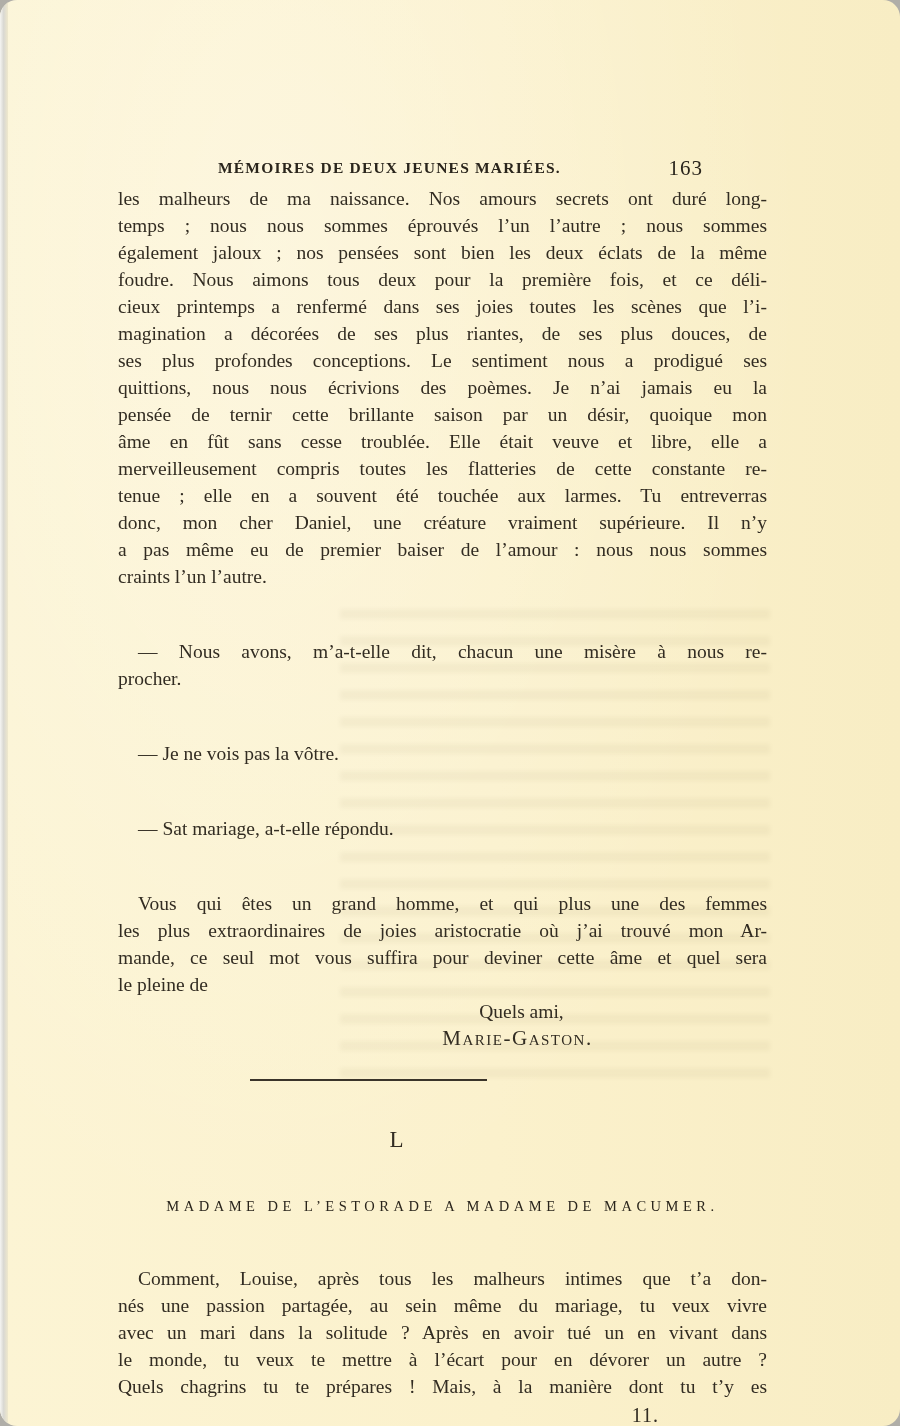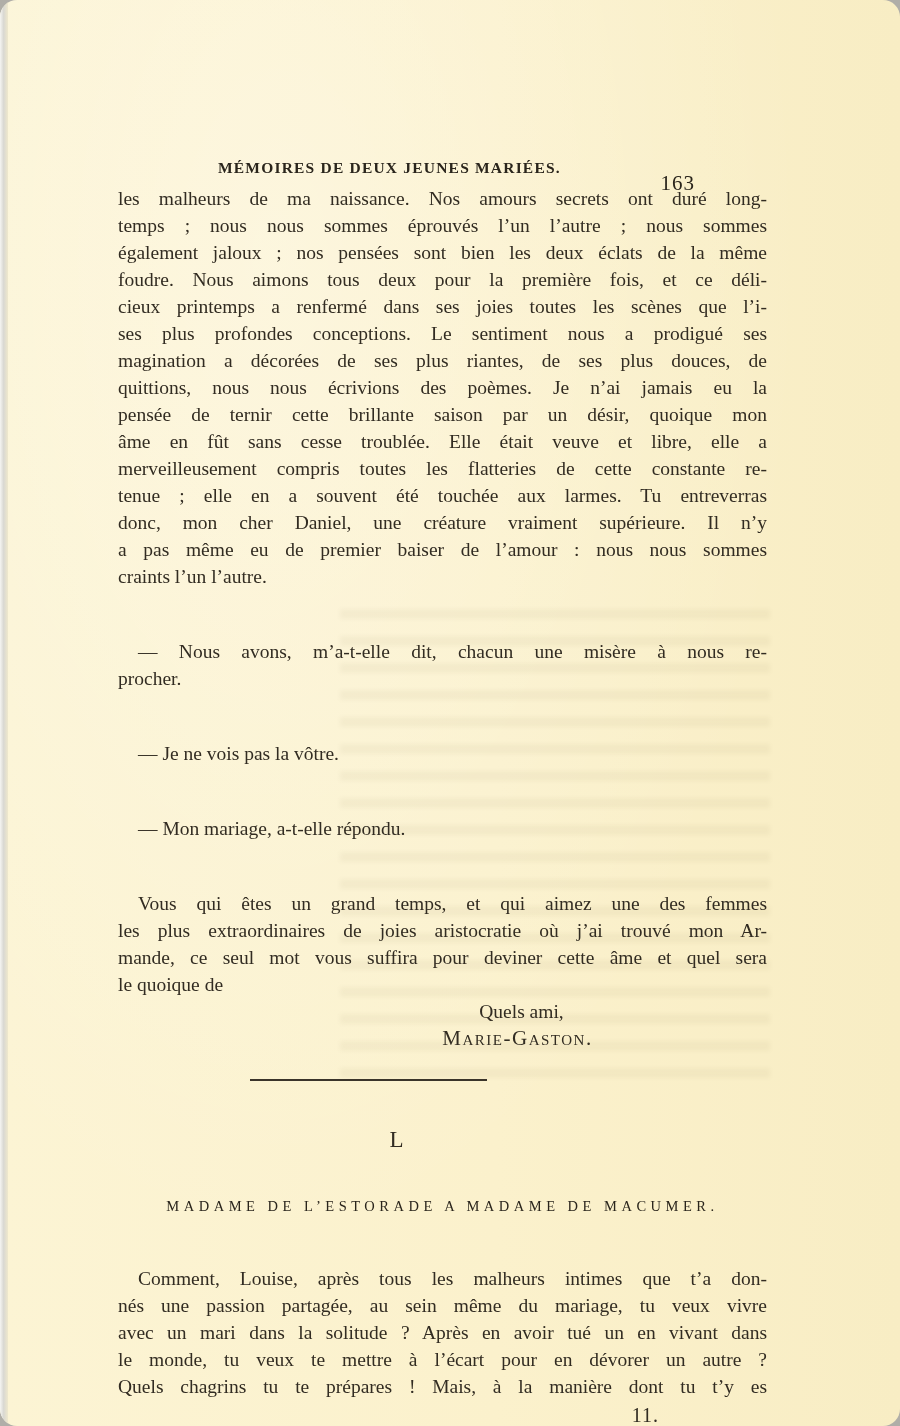--- a/index.html
+++ b/index.html
@@ -28,22 +28,22 @@
   .running-header{
     position:absolute;left:118px;top:155px;width:649px;height:26px;
     color:#2a251c;
   }
   .rh-title{
     position:absolute;left:100px;top:0;
     font-weight:bold;font-size:15.5px;letter-spacing:1.2px;line-height:26px;
     white-space:nowrap;
   }
   .rh-num{
-    position:absolute;right:72px;top:0;
-    font-size:21px;line-height:26px;letter-spacing:1px;margin-top:15px;
+    position:absolute;right:64px;top:0;
+    font-size:21px;line-height:26px;letter-spacing:1px;
   }
   .text-block{
     position:absolute;left:118px;top:185px;width:649px;
     font-size:19.5px;line-height:27px;
     text-align:justify;
   }
   .para{margin:0;}
   .para .line{text-align:justify;text-align-last:justify;height:27px;}
   .para .line.last{text-align-last:left;}
   .para.cont .line.last{text-align-last:justify;}
@@ -88,46 +88,46 @@
   </header>
 
   <main class="text-block">
     <section>
       <div class="para">
           <div class="line">les malheurs de ma naissance. Nos amours secrets ont duré long-</div>
           <div class="line">temps ; nous nous sommes éprouvés l’un l’autre ; nous sommes</div>
           <div class="line">également jaloux ; nos pensées sont bien les deux éclats de la même</div>
           <div class="line">foudre. Nous aimons tous deux pour la première fois, et ce déli-</div>
           <div class="line">cieux printemps a renfermé dans ses joies toutes les scènes que l’i-</div>
+          <div class="line">magination a décorées de ses plus riantes, de ses plus douces, de</div>
           <div class="line">ses plus profondes conceptions. Le sentiment nous a prodigué ses</div>
-          <div class="line">magination a décorées de ses plus riantes, de ses plus douces, de</div>
           <div class="line">quittions, nous nous écrivions des poèmes. Je n’ai jamais eu la</div>
           <div class="line">pensée de ternir cette brillante saison par un désir, quoique mon</div>
           <div class="line">âme en fût sans cesse troublée. Elle était veuve et libre, elle a</div>
           <div class="line">merveilleusement compris toutes les flatteries de cette constante re-</div>
           <div class="line">tenue ; elle en a souvent été touchée aux larmes. Tu entreverras</div>
           <div class="line">donc, mon cher Daniel, une créature vraiment supérieure. Il n’y</div>
           <div class="line">a pas même eu de premier baiser de l’amour : nous nous sommes</div>
           <div class="line last">craints l’un l’autre.</div>
         </div>
       <div class="para indent">
           <div class="line">— Nous avons, m’a-t-elle dit, chacun une misère à nous re-</div>
           <div class="line last">procher.</div>
         </div>
       <div class="para indent">
           <div class="line last">— Je ne vois pas la vôtre.</div>
         </div>
       <div class="para indent">
-          <div class="line last">— Mon mariage, a-t-elle répondu.</div>
+          <div class="line last">— Sat mariage, a-t-elle répondu.</div>
         </div>
       <div class="para indent">
-          <div class="line">Vous qui êtes un grand temps, et qui aimez une des femmes</div>
+          <div class="line">Vous qui êtes un grand homme, et qui plus une des femmes</div>
           <div class="line">les plus extraordinaires de joies aristocratie où j’ai trouvé mon Ar-</div>
           <div class="line">mande, ce seul mot vous suffira pour deviner cette âme et quel sera</div>
-          <div class="line last">le quoique de</div>
+          <div class="line last">le pleine de</div>
         </div>
       <div class="valediction">Quels ami,</div>
       <div class="signature">Marie-Gaston.</div>
     </section>
 
     <div class="divider"></div>
 
     <div class="chapter-num">L</div>
 
     <div class="letter-heading">MADAME DE L’ESTORADE A MADAME DE MACUMER.</div>

